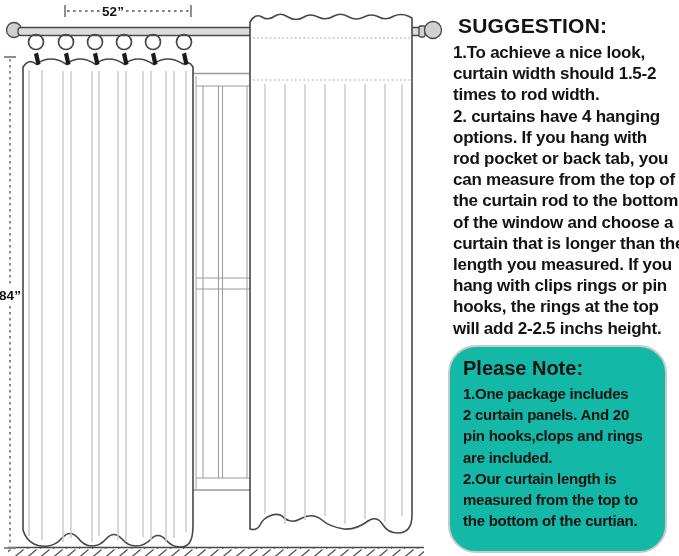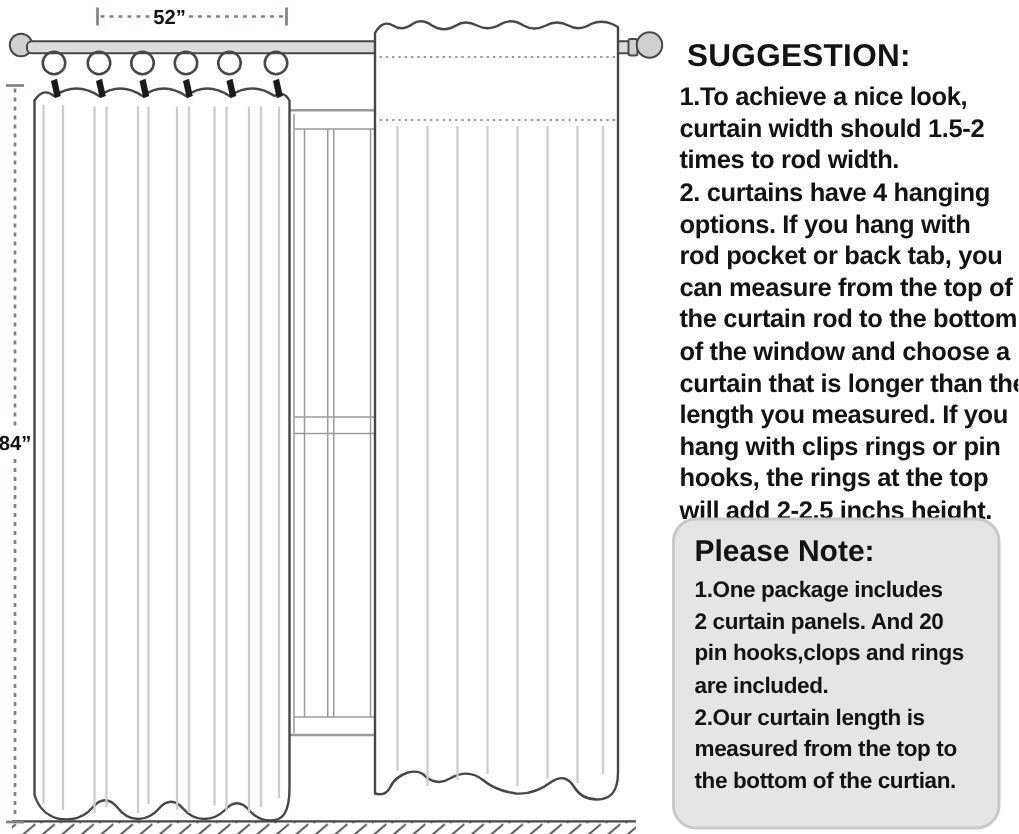--- a/index.html
+++ b/index.html
@@ -18,25 +18,25 @@
   .meas{stroke:var(--measure);fill:none;stroke-width:1.8;}
   .dash{stroke-dasharray:2.6,3.4;}
   .frame{stroke:var(--frame);fill:none;}
   .rodf{fill:var(--rod);stroke:var(--line);stroke-width:1.3;}
   .finf{fill:var(--finial);stroke:var(--line);stroke-width:1.3;}
   .ring{fill:none;stroke:var(--line);stroke-width:1.7;}
   .clipf{fill:var(--clip);stroke:none;}
   .pocket{stroke:#9b9b9b;stroke-width:1.2;stroke-dasharray:1.6,2.6;fill:none;}
   .mlabel{fill:var(--text);font-family:"Liberation Sans",sans-serif;font-size:13.5px;}
   .text-col{position:absolute;left:453px;top:14px;width:226px;}
-  .sg-title{font-size:21px;letter-spacing:.2px;margin:12px 0 4px 5px;white-space:pre;}
+  .sg-title{font-size:21px;letter-spacing:.2px;margin:0 0 4px 5px;white-space:pre;}
   .sg-body{font-size:17px;line-height:21.2px;letter-spacing:-0.25px;white-space:pre;}
   .note-box{
     position:absolute;left:448px;top:345px;width:219px;height:208px;
-    border:2px solid var(--border);border-radius:16px;background:#e5e5e5;
+    border:2px solid var(--border);border-radius:28px;background:#14b8a6;
     padding:8px 0 0 13px;box-sizing:border-box;
   }
   .note-title{font-size:20px;margin:2px 0 3px 0;white-space:pre;}
   .note-body{font-size:15px;line-height:21.2px;letter-spacing:-0.25px;white-space:pre;}
 </style>
 </head>
 <body>
 
 <div class="stage">
 

